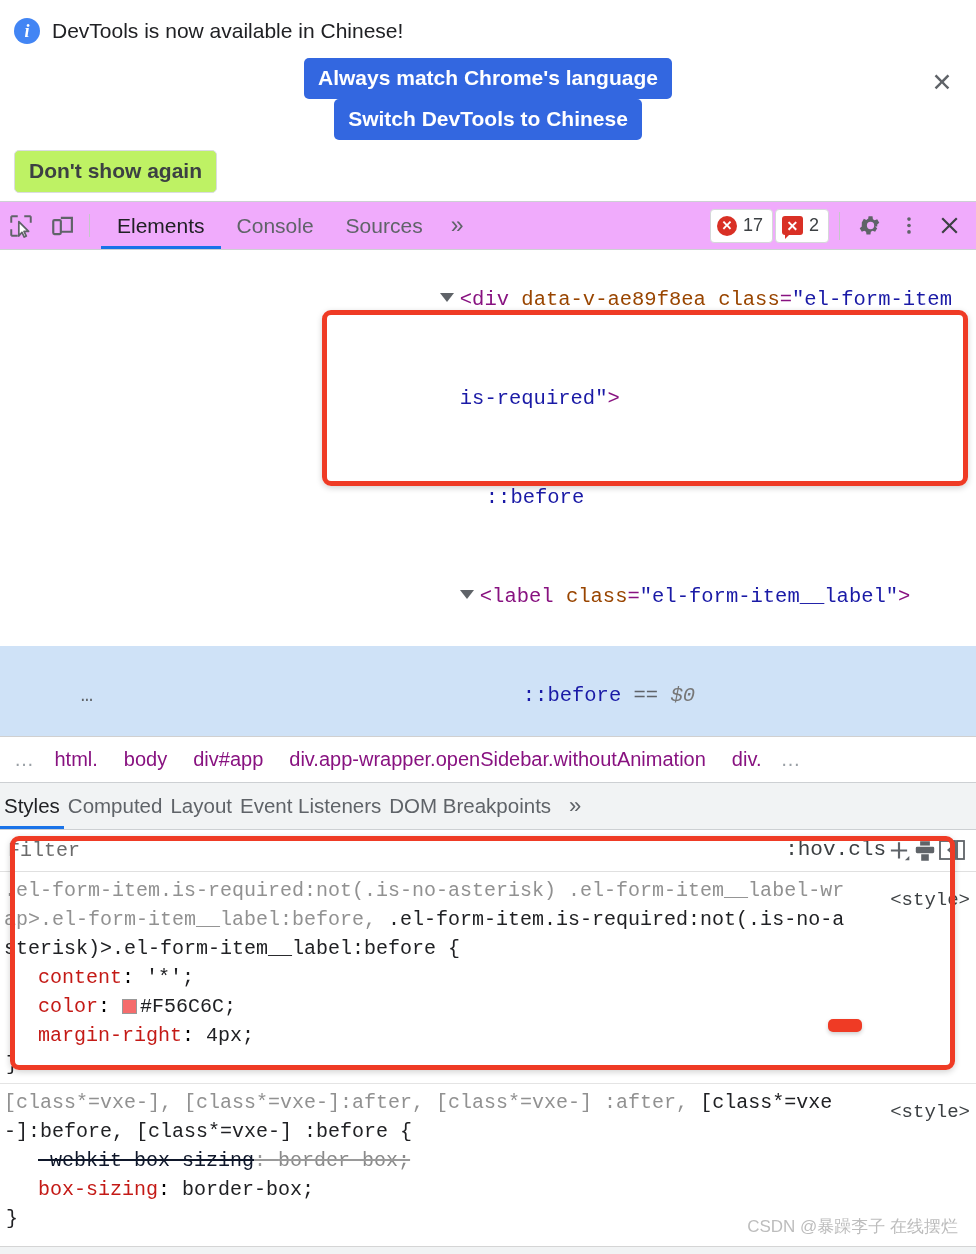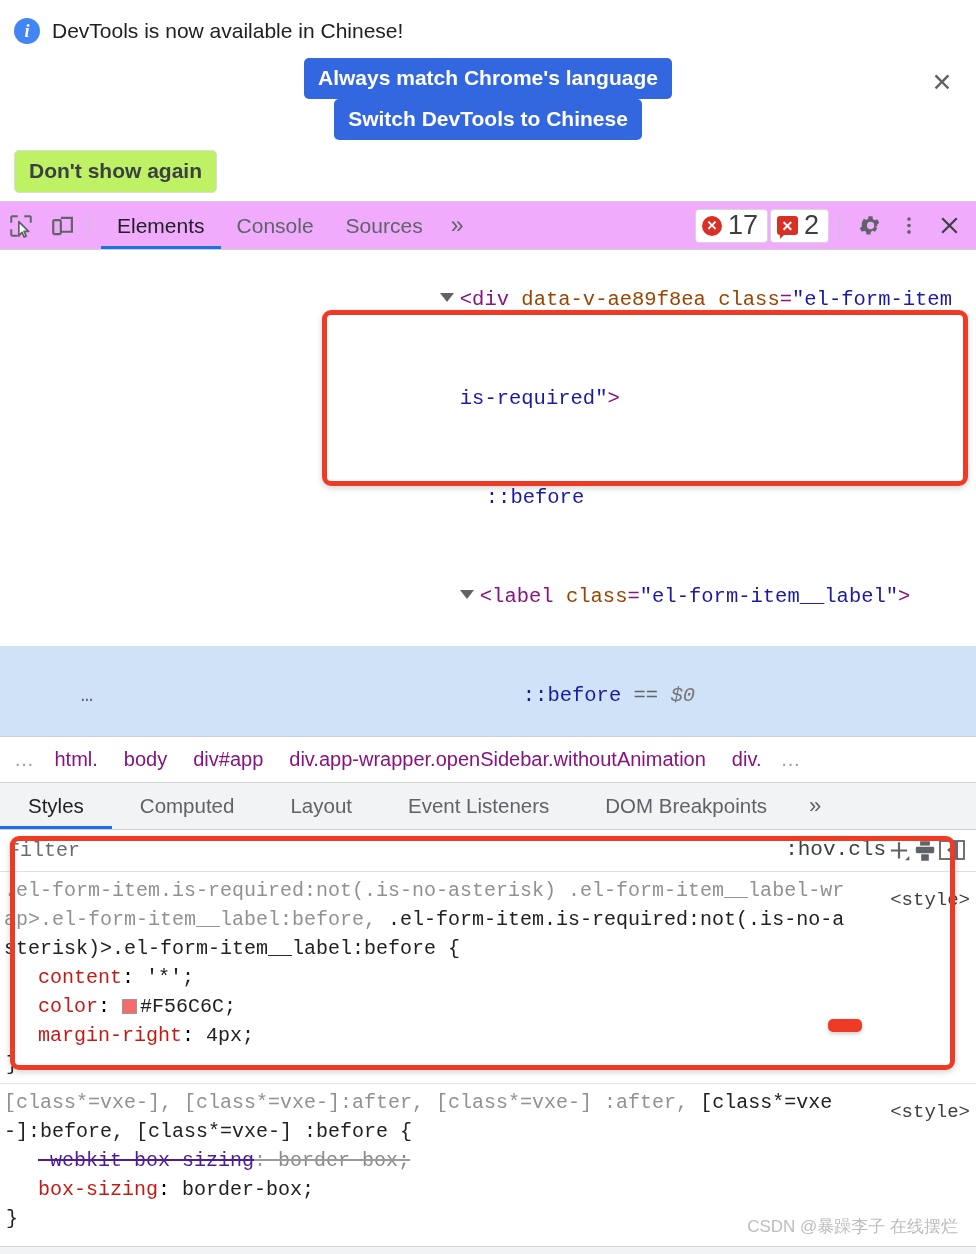--- a/index.html
+++ b/index.html
@@ -105,21 +105,21 @@
     font-size: 23px; color: #5f6368; cursor: pointer;
   }
   .tb-right { margin-left: auto; display: flex; align-items: center; padding-right: 8px; gap: 2px; }
   .badge {
     display: flex; align-items: center; gap: 6px;
     border: 1px solid #d5d7d9; border-radius: 4px;
     background: #fff;
     padding: 3px 9px 3px 6px;
     height: 34px; cursor: pointer;
   }
-  .badge-num { font-size: 27px; color: #3c4043; font-family: "Liberation Sans", sans-serif; }
+  .badge-num { font-size: 18px; color: #3c4043; font-family: "Liberation Sans", sans-serif; }
   .err-circle {
     width: 20px; height: 20px; border-radius: 50%;
     background: #d93025; color: #fff;
     display:flex; align-items:center; justify-content:center;
     font-size: 13px; font-weight: bold; line-height:1;
   }
   .err-bubble {
     width: 21px; height: 19px; border-radius: 3px;
     background: #d93025; color: #fff;
     display:flex; align-items:center; justify-content:center;
@@ -201,21 +201,21 @@
 
   
   .styles-tabs {
     display:flex; align-items:stretch;
     height: 48px;
     background: #f1f3f4;
     border-top: 1px solid #cdd0d3;
     border-bottom: 1px solid #cdd0d3;
   }
   .st-tab {
-    display:flex; align-items:center; padding: 0 28px;
+    display:flex; align-items:center; padding: 0 4px;
     font-size: 20.5px; color:#5f6368; cursor:pointer; position:relative;
     white-space: nowrap;
   }
   .st-tab.active { color:#202124; }
   .st-tab.active::after {
     content:""; position:absolute; left:0; right:0; bottom:0;
     height:3px; background:#1a73e8;
   }
   .st-more { display:flex; align-items:center; padding: 0 14px; font-size:22px; color:#5f6368; cursor:pointer; }
 
@@ -259,21 +259,21 @@
   .sel-active { color: #202124; }
   .origin {
     position:absolute; right: 6px; top: 14px;
     color:#3c4043; font-size: 19px;
     font-family: "Liberation Mono", monospace;
   }
   .decl { padding-left: 34px; white-space: pre; }
   .prop { color: #c41a16; }
   .pval { color: #202124; }
   .decl.struck { text-decoration: line-through; color:#9a9a9a; }
-  .decl.struck .prop { color:#4c1d95; text-decoration: line-through; margin-top: 48px; }
+  .decl.struck .prop { color:#0f172a; text-decoration: line-through; margin-top: 48px; }
   .decl.struck .pval { color:#8a8a8a; }
   .brace { color:#202124; padding-left:2px; }
   .swatch {
     display:inline-block; width:15px; height:15px;
     border:1px solid #999; vertical-align: -2px; margin-right: 3px;
   }
 
   .watermark {
     position:absolute; right: 18px; bottom: 16px;
     color:#bdbdbd; font-size: 17px;

